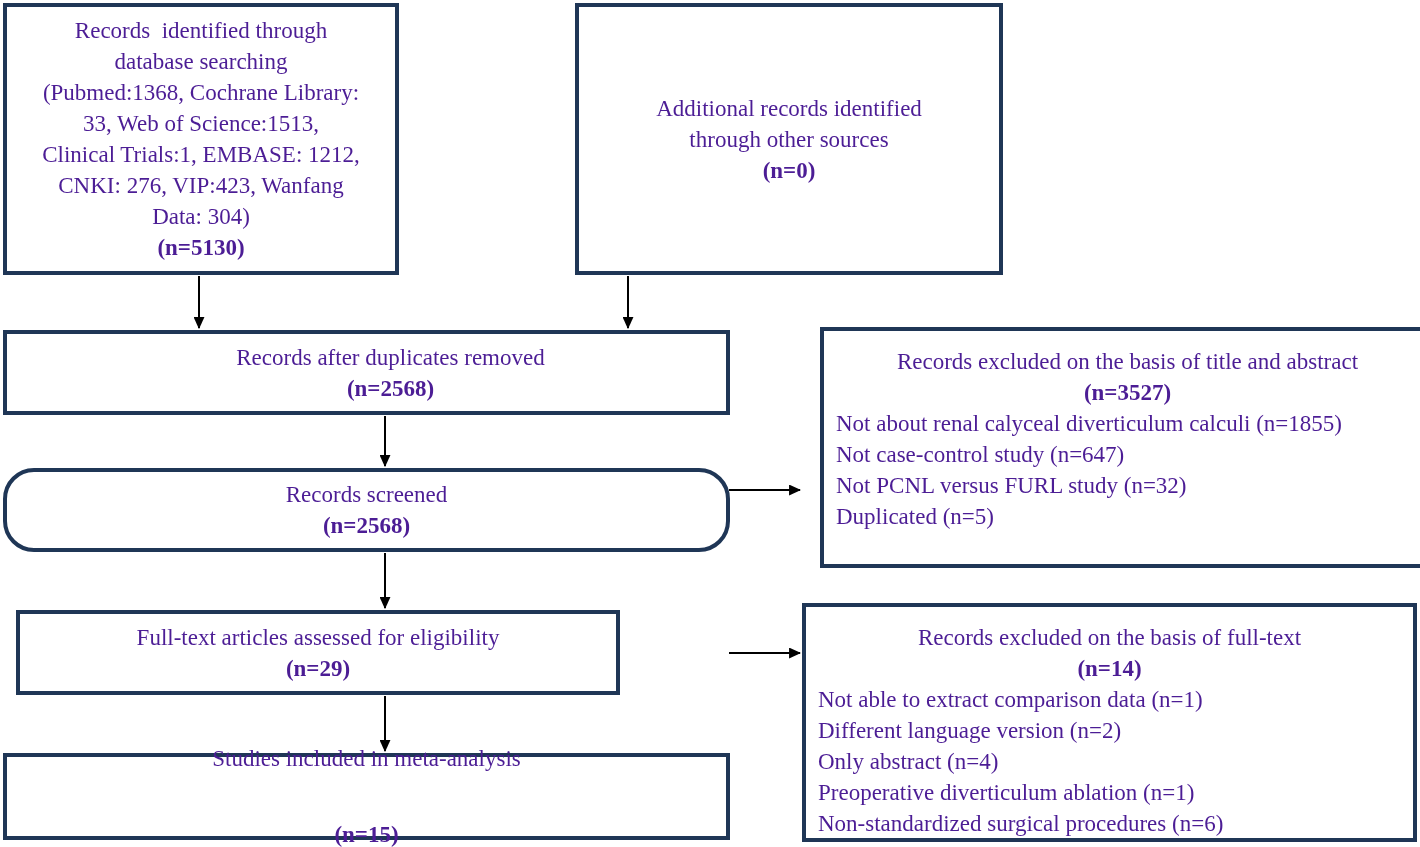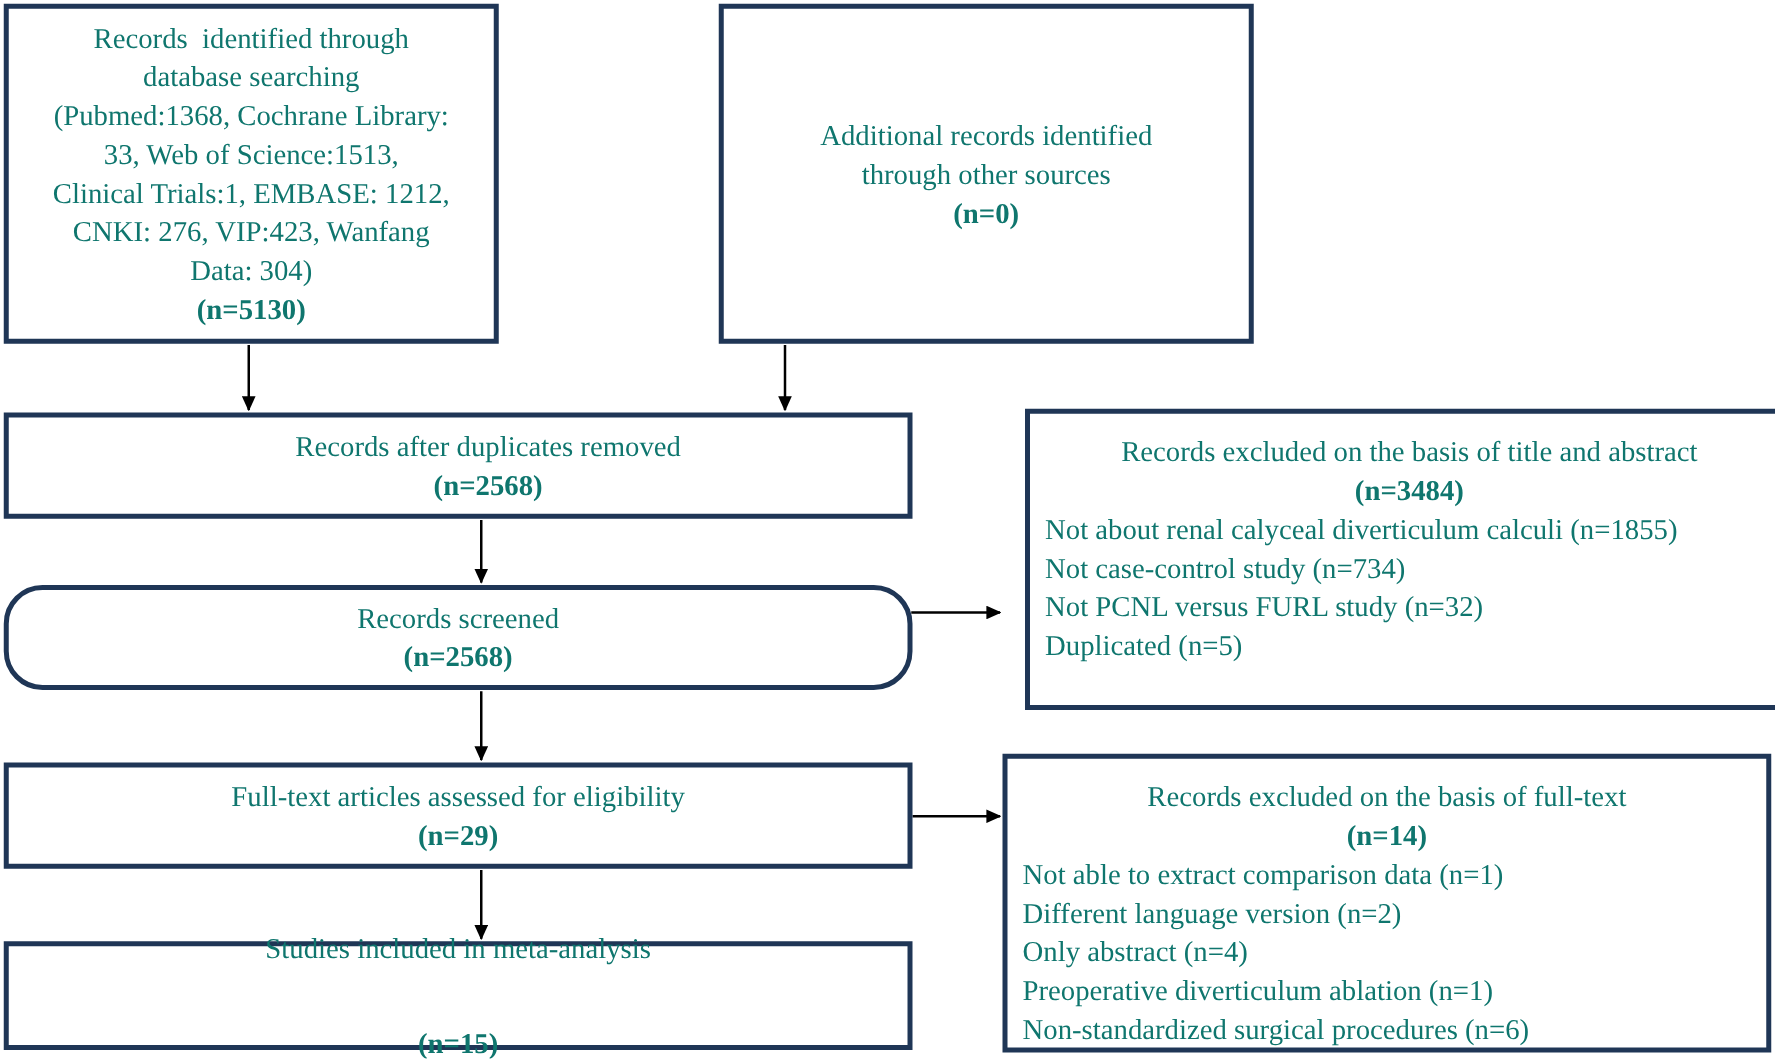--- a/index.html
+++ b/index.html
@@ -2,21 +2,21 @@
 <html><head>
 <meta charset="utf-8">
 <style>
   html, body { margin: 0; padding: 0; background: #ffffff; }
   .canvas {
     position: relative;
     width: 1420px;
     height: 847px;
     background: #ffffff;
     font-family: "Liberation Serif", "DejaVu Serif", serif;
-    color: #0f766e;
+    color: #4c1d95;
     overflow: hidden;
   }
   .arrows {
     position: absolute;
     left: 0; top: 0;
     width: 1420px; height: 847px;
     pointer-events: none;
   }
   .box {
     position: absolute;
@@ -33,21 +33,21 @@
     justify-content: center;
     text-align: center;
   }
   .txt { white-space: pre-wrap; }
   .cnt { font-weight: bold; }
   
   .b-identified { left: 3px;   top: 3px;   width: 396px; height: 272px; }
   .b-other      { left: 575px; top: 3px;   width: 428px; height: 272px; }
   .b-duplicates { left: 3px;   top: 330px; width: 727px; height: 85px; }
   .b-screened   { left: 3px;   top: 468px; width: 727px; height: 84px; border-radius: 31px; }
-  .b-fulltext   { left: 3px;   top: 610px; width: 727px; height: 85px; }
+  .b-fulltext   { left: 16px;   top: 610px; width: 604px; height: 85px; }
   .b-included   { left: 3px;   top: 753px; width: 727px; height: 87px; }
   
   .b-excl1 { left: 820px; top: 327px; width: 615px; height: 241px; }
   .b-excl2 { left: 802px; top: 603px; width: 615px; height: 239px; }
   .box.excl { padding: 15px 12px 6px 12px; }
   .excl-title { text-align: center; }
   .excl-count { text-align: center; font-weight: bold; }
   .reason { text-align: left; }
 </style>
 </head>
@@ -102,23 +102,23 @@
     <div class="cnt">(n=29)</div>
   </div>
 
   <div class="box center b-included" style="border-color: rgb(31, 54, 86); gap: 45px;">
     <div class="txt">Studies included in meta-analysis</div>
     <div class="cnt">(n=15)</div>
   </div>
 
   <div class="box excl b-excl1" style="border-color: rgb(31, 54, 86);">
     <div class="excl-title">Records excluded on the basis of title and abstract</div>
-    <div class="excl-count">(n=3484)</div>
+    <div class="excl-count">(n=3527)</div>
     <div class="reason">Not about renal calyceal diverticulum calculi (n=1855)</div>
-    <div class="reason">Not case-control study (n=734)</div>
+    <div class="reason">Not case-control study (n=647)</div>
     <div class="reason">Not PCNL versus FURL study (n=32)</div>
     <div class="reason">Duplicated (n=5)</div>
   </div>
 
   <div class="box excl b-excl2" style="border-color: rgb(31, 54, 86);">
     <div class="excl-title">Records excluded on the basis of full-text</div>
     <div class="excl-count">(n=14)</div>
     <div class="reason">Not able to extract comparison data (n=1)</div>
     <div class="reason">Different language version (n=2)</div>
     <div class="reason">Only abstract (n=4)</div>

